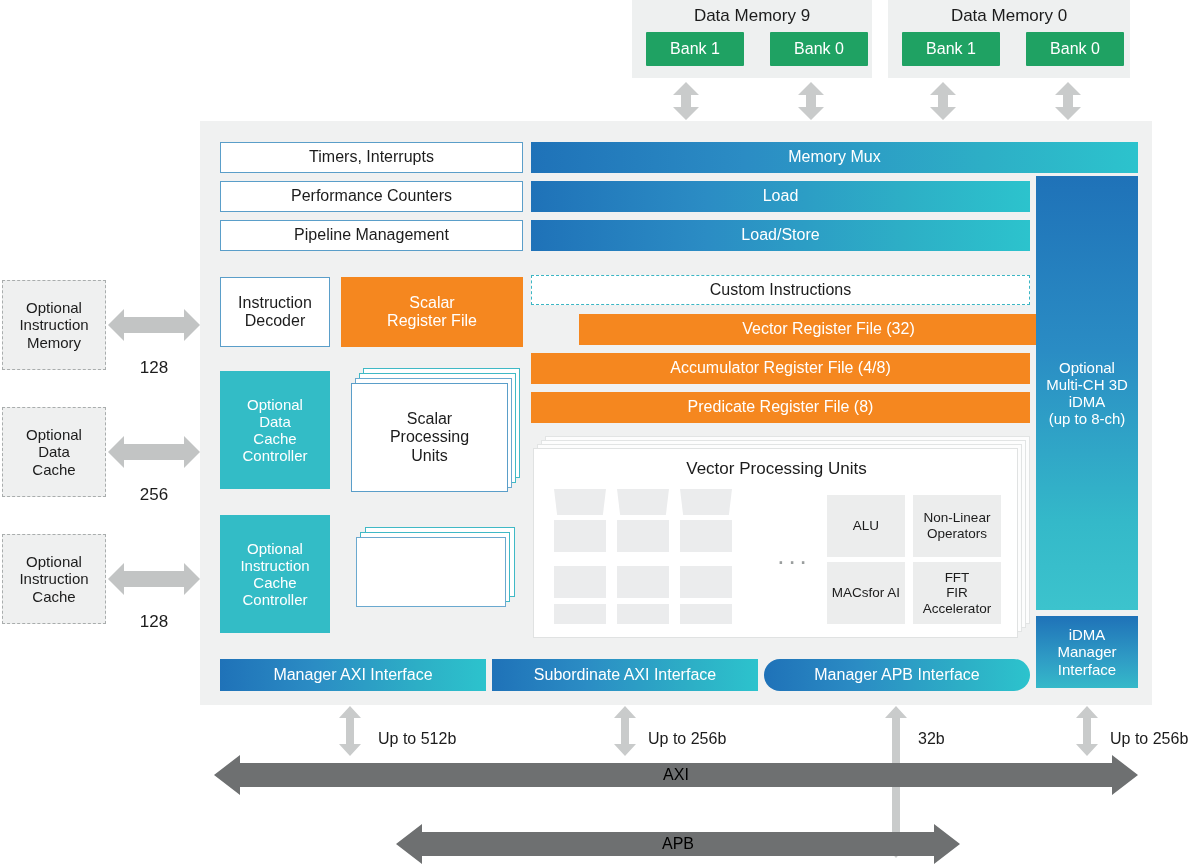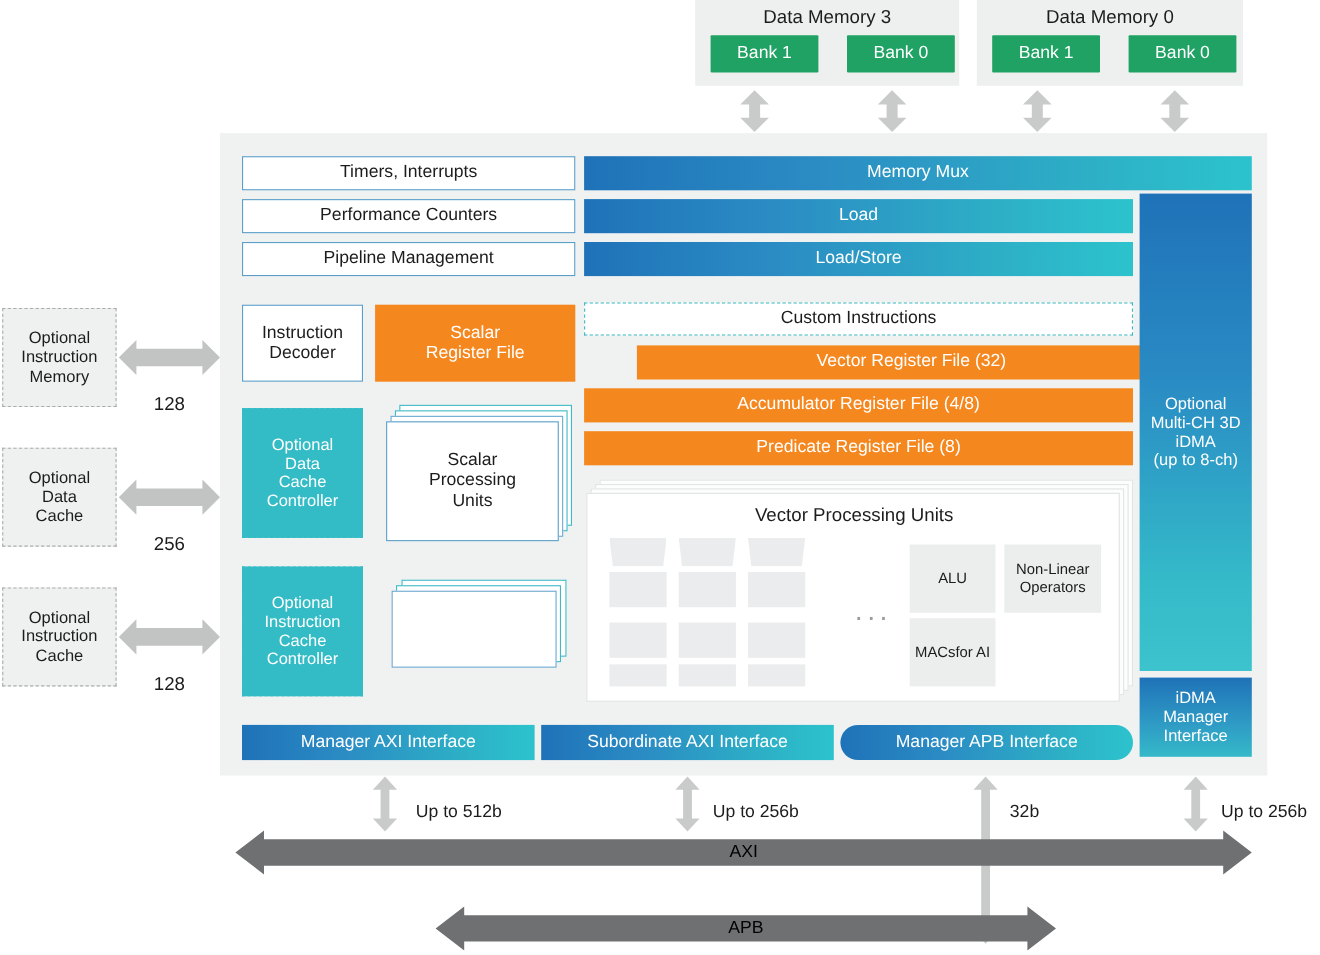--- a/index.html
+++ b/index.html
@@ -96,21 +96,21 @@
   .buslabel { font-size: 16px; color: #1c1c1c; }
   .busname { color:#000000; font-size:16px; }
   .vArrow { position: absolute; }
   .hArrow { position: absolute; }
   svg { display: block; overflow: visible; }
 </style>
 </head>
 <body>
 
 <div class="abs mem-group" style="left:632px; top:0px; width:240px; height:78px;">
-  <div class="abs ctr mem-title" style="left:0; top:4px; width:240px; height:24px;">Data Memory 3</div>
+  <div class="abs ctr mem-title" style="left:0; top:4px; width:240px; height:24px;">Data Memory 9</div>
   <div class="abs ctr bank" style="left:14px; top:32px; width:98px; height:34px;">Bank 1</div>
   <div class="abs ctr bank" style="left:138px; top:32px; width:98px; height:34px;">Bank 0</div>
 </div>
 
 <div class="abs mem-group" style="left:888px; top:0px; width:242px; height:78px;">
   <div class="abs ctr mem-title" style="left:0; top:4px; width:242px; height:24px;">Data Memory 0</div>
   <div class="abs ctr bank" style="left:14px; top:32px; width:98px; height:34px;">Bank 1</div>
   <div class="abs ctr bank" style="left:138px; top:32px; width:98px; height:34px;">Bank 0</div>
 </div>
 
@@ -262,20 +262,25 @@
       <div>ALU</div>
     </div>
     <div class="fbox ctr" style="left:379px; top:46px; width:88px; height:62px; flex-direction:column;">
       <div>Non-Linear</div>
       <div>Operators</div>
     </div>
     <div class="fbox ctr" style="left:293px; top:113px; width:78px; height:62px; flex-direction:row;">
       <div>MACs</div>
       <div>for AI</div>
     </div>
+    <div class="fbox ctr" style="left:379px; top:113px; width:88px; height:62px; flex-direction:column;">
+      <div>FFT</div>
+      <div>FIR</div>
+      <div>Accelerator</div>
+    </div>
   </div>
 </div>
 
 <div class="abs ctr gradbar-v" style="left:1036px; top:176px; width:102px; height:434px; flex-direction:column;">
   <div>Optional</div>
   <div>Multi-CH 3D</div>
   <div>iDMA</div>
   <div>(up to 8-ch)</div>
 </div>
 <div class="abs ctr gradbar-v2" style="left:1036px; top:616px; width:102px; height:72px; flex-direction:column;">

